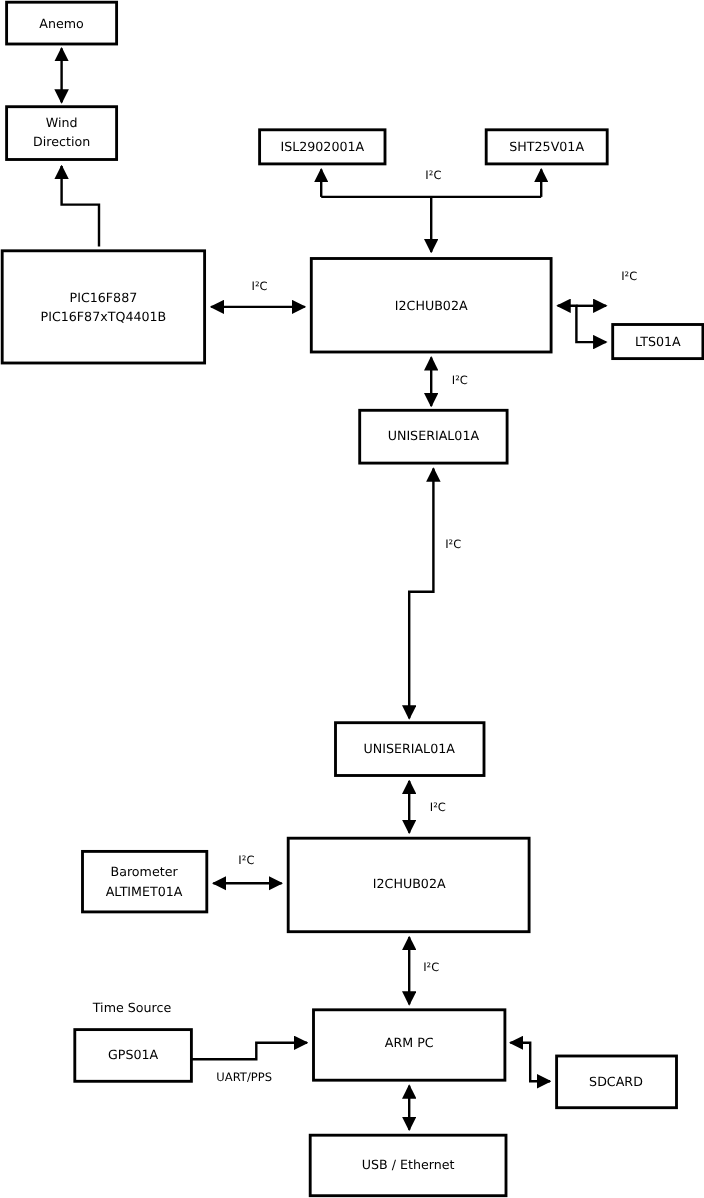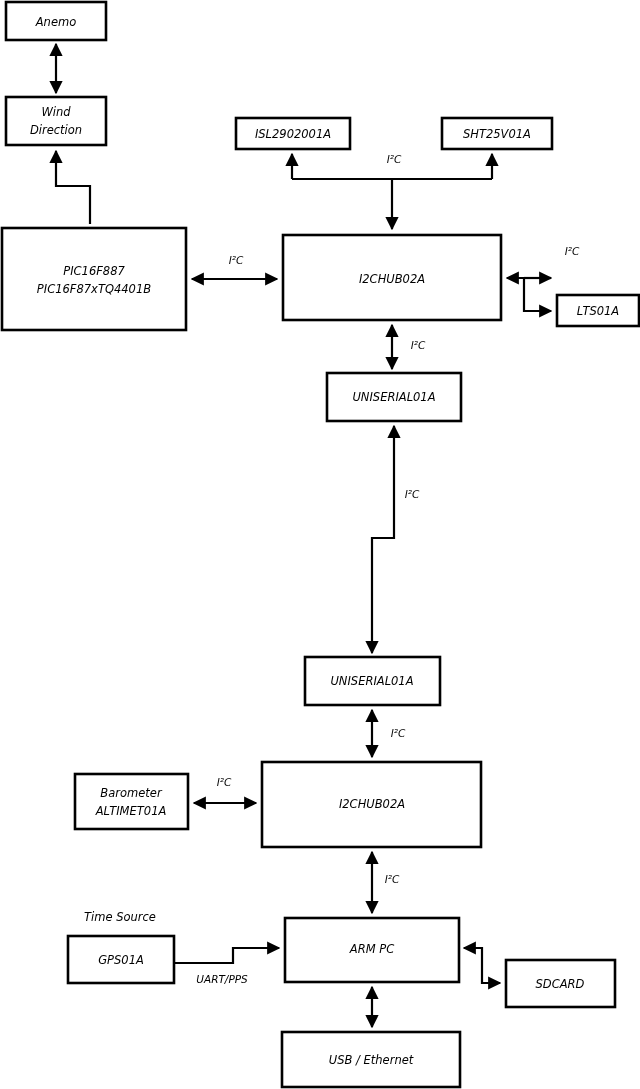--- a/index.html
+++ b/index.html
@@ -11,21 +11,20 @@
     width: 640px;
     height: 1089px;
     font-family: "DejaVu Sans", sans-serif;
     overflow: hidden;
   }
   #diagram-root {
     position: relative;
     width: 640px;
     height: 1089px;
     background: #ffffff;
-    font-style: italic;
   }
   svg.diagram {
     display: block;
     width: 640px;
     height: 1089px;
   }
   .node-box {
     fill: #ffffff;
     stroke: #000000;
     stroke-width: 2.6;

